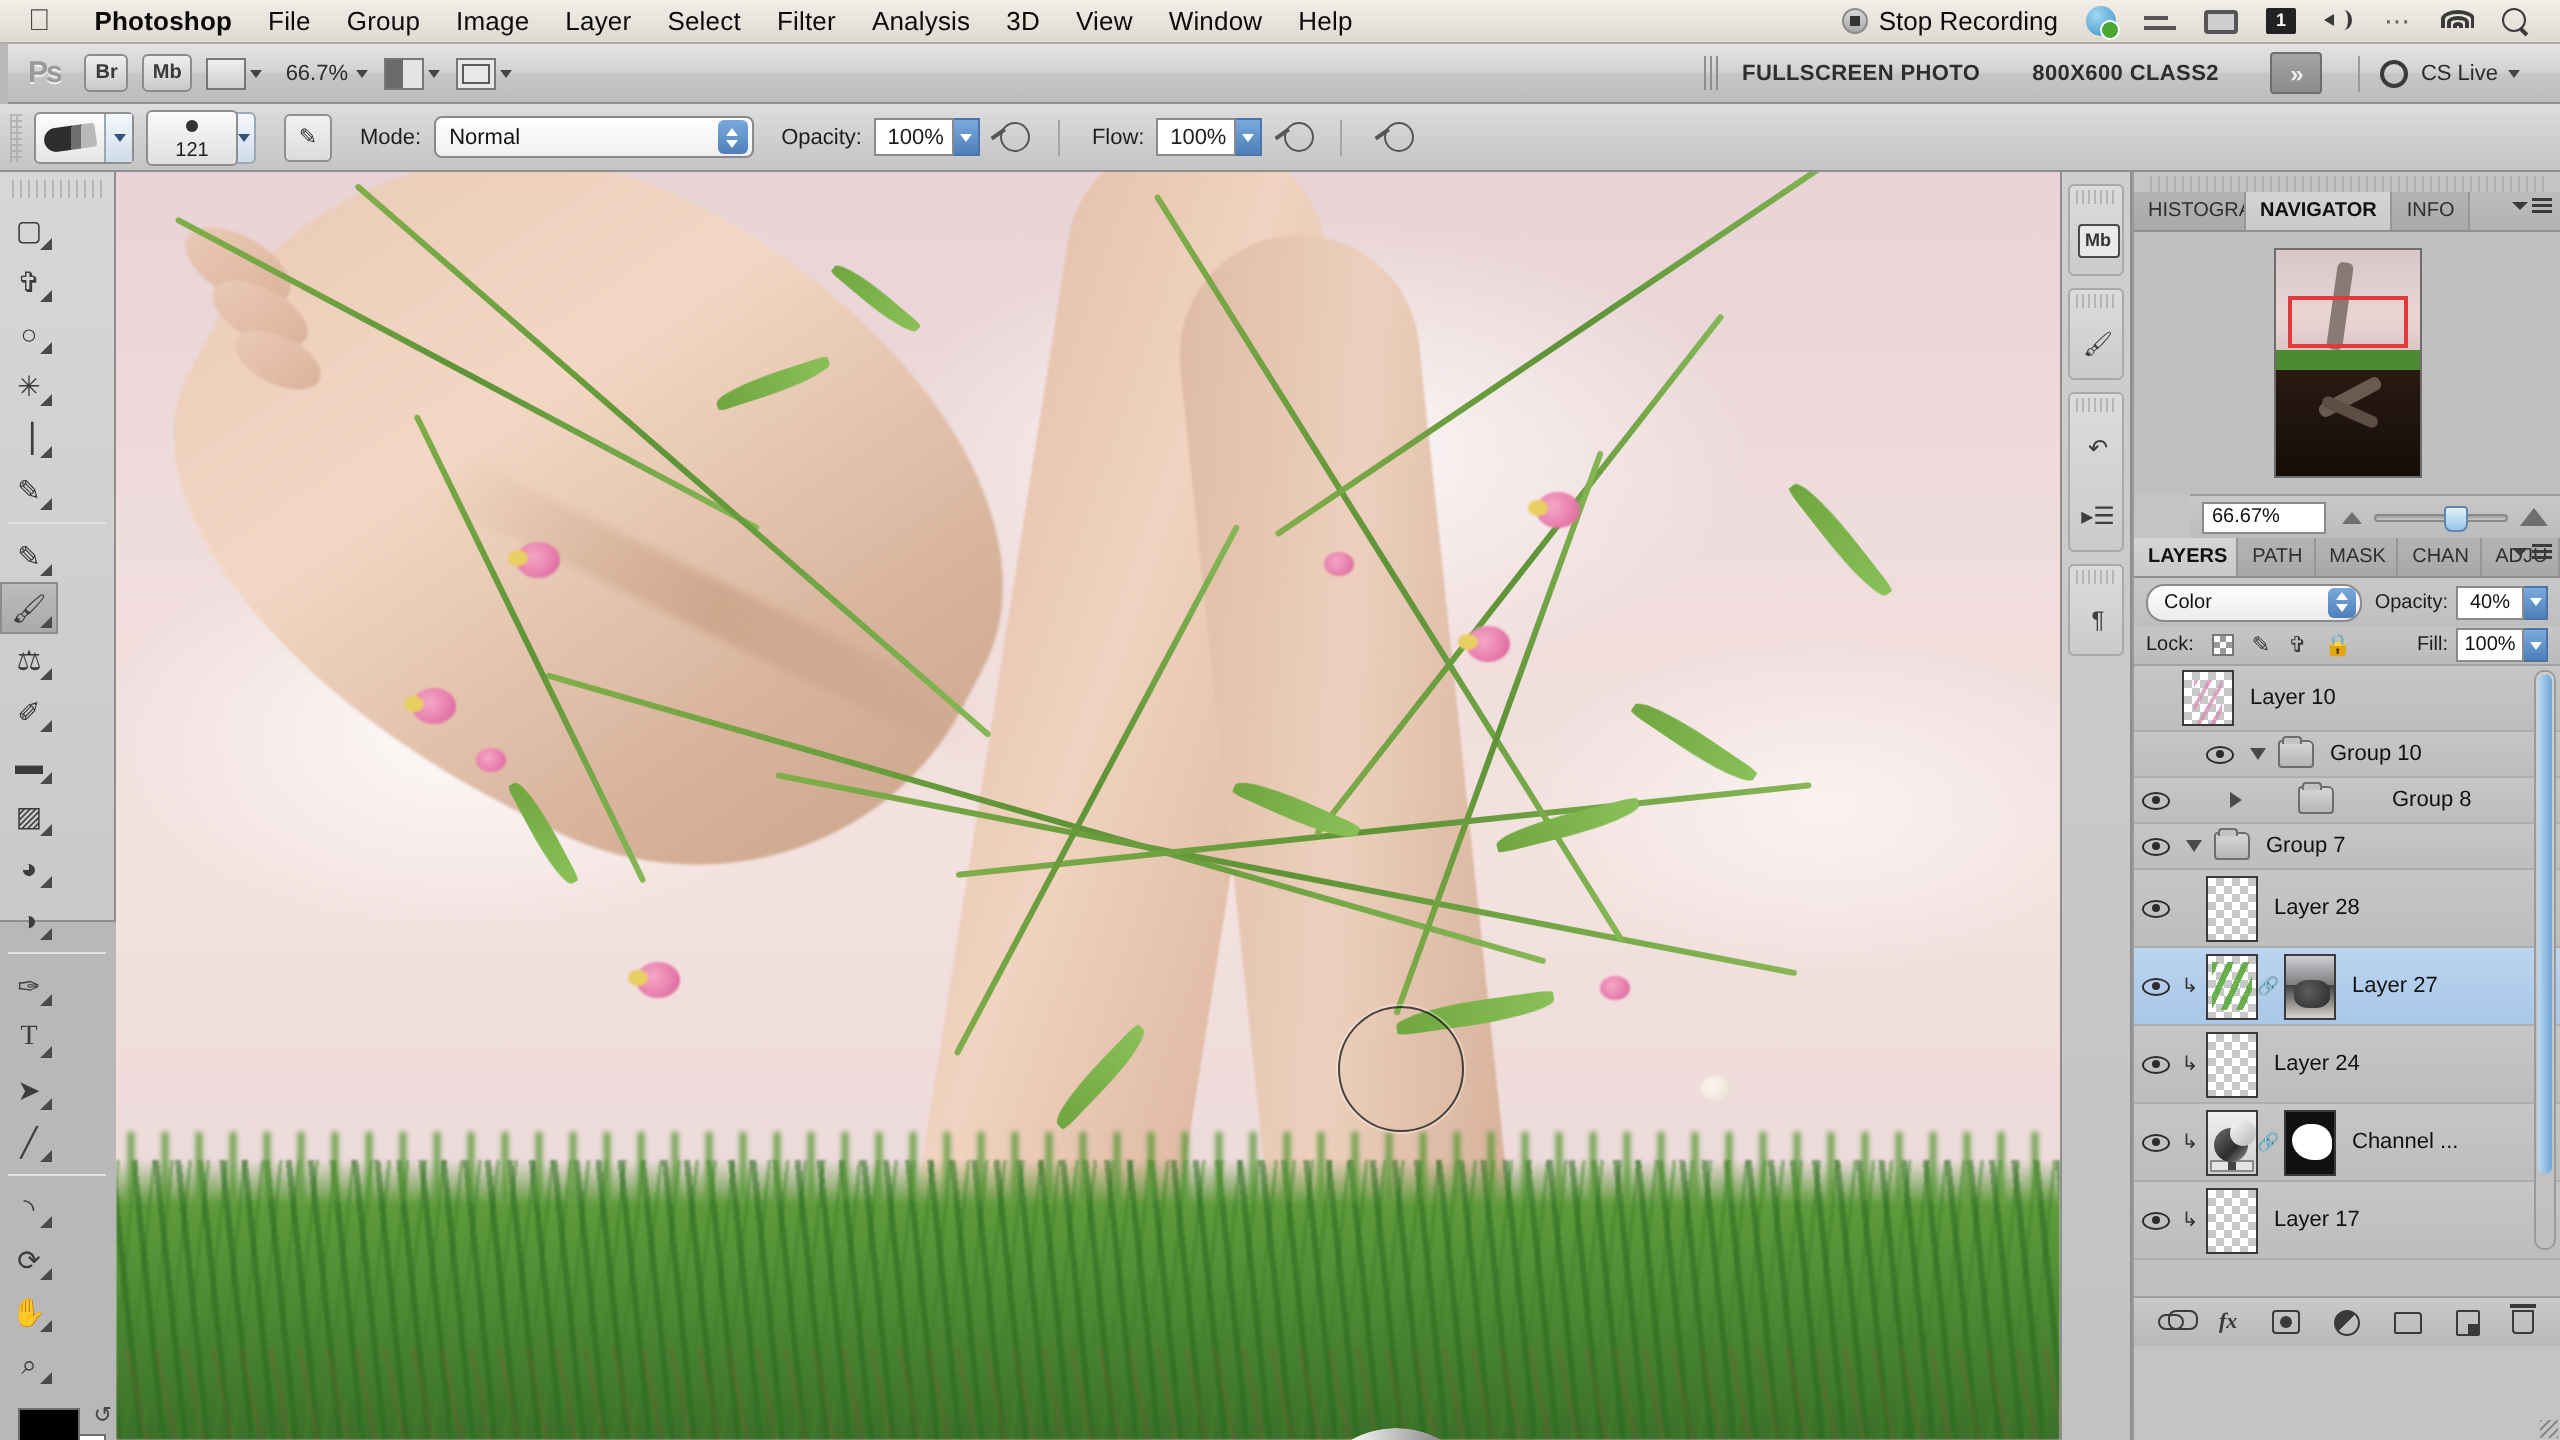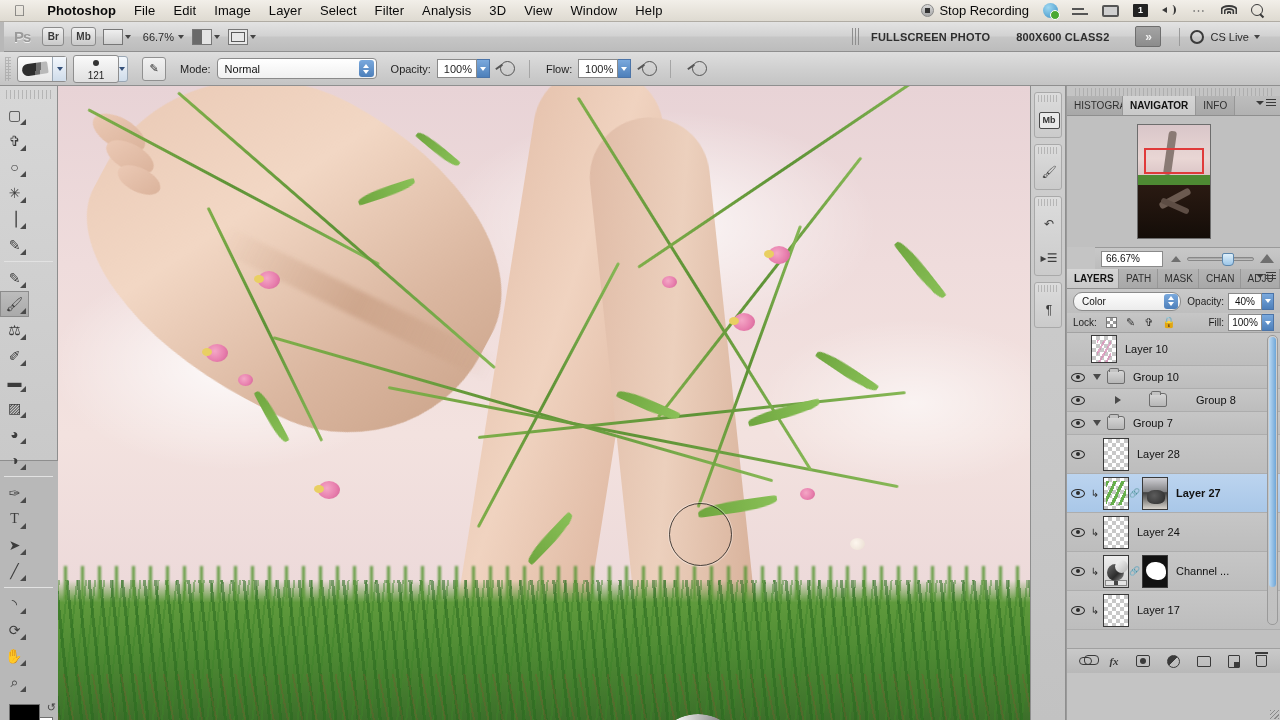--- a/index.html
+++ b/index.html
@@ -331,21 +331,21 @@
   .thumb.gray3d{background:linear-gradient(to bottom,#efefef,#cfcfcf);}
   .thumb.gray3d::after{content:"";position:absolute;left:3px;top:8px;width:17px;height:17px;border-radius:50%;
     background:linear-gradient(135deg,#6f6f6f,#2c2c2c 60%,#9a9a9a);}
   .thumb.gray3d::before{content:"";position:absolute;left:11px;top:4px;width:13px;height:13px;border-radius:50%;
     background:linear-gradient(135deg,#fafafa,#b5b5b5);z-index:2;}
   .thumb .slider-strip{position:absolute;left:1px;bottom:1px;right:1px;height:6px;background:#e4e4e4;border:1px solid #8a8a8a;}
   .thumb .slider-strip::after{content:"";position:absolute;left:8px;top:0;width:4px;height:4px;background:#444;}
   .masklink{width:11px;display:flex;align-items:center;justify-content:center;font-size:9px;color:#333;}
   .clipar{width:12px;display:flex;align-items:center;justify-content:center;font-size:10px;color:#333;}
   .lname{font-size:11px;color:#111;margin-left:8px;white-space:nowrap;overflow:hidden;text-align:center;}
-  .lrow.sel .lname{font-weight:bold;}
+  .lrow.sel .lname{font-weight:normal;}
   .scroll{position:absolute;right:2px;top:2px;width:11px;height:290px;
     background:linear-gradient(to bottom,#d0d0d0,#c0c0c0);border:1px solid #9a9a9a;border-radius:5px;}
   .scroll .bar{position:absolute;left:1px;top:1px;width:7px;height:250px;border-radius:4px;
     background:linear-gradient(to right,#bcd9f2,#6ea6d8);}
   .panelfoot{height:24px;display:flex;align-items:center;justify-content:space-around;padding:0 4px;
     background:linear-gradient(to bottom,#c9c9c9,#b8b8b8);}
   .pf{font-size:11px;color:#3a3a3a;display:flex;align-items:center;}
   .pf-link{width:13px;height:8px;border:1.4px solid #3a3a3a;border-radius:4px;position:relative;}
   .pf-link::after{content:"";position:absolute;left:4px;top:-3px;width:13px;height:8px;border:1.4px solid #3a3a3a;border-radius:4px;}
   .pf-mask{width:14px;height:12px;border:1.5px solid #3a3a3a;border-radius:2px;display:flex;align-items:center;justify-content:center;}
@@ -362,21 +362,21 @@
 </style>
 </head>
 <body>
 
 <div id="app">
 
   <div class="macbar">
     <span class="apple-logo"></span>
     <span class="mi bold">Photoshop</span>
     <span class="mi">File</span>
-    <span class="mi">Edit</span>
+    <span class="mi">Group</span>
     <span class="mi">Image</span>
     <span class="mi">Layer</span>
     <span class="mi">Select</span>
     <span class="mi">Filter</span>
     <span class="mi">Analysis</span>
     <span class="mi">3D</span>
     <span class="mi">View</span>
     <span class="mi">Window</span>
     <span class="mi">Help</span>
 
@@ -782,51 +782,51 @@
     <div class="layerlist">
 
       <div class="lrow" style="height:33px;">
         <span class="eye"></span>
         <span class="thumb ck" style="height:28px;">
             <span class="pink"></span>
           </span>
         <span class="lname">Layer 10</span>
       </div>
 
+      <div class="lrow" style="height:23px;padding-left:32px;">
+        <span class="eye">
+            <span class="eyeglyph"></span>
+          </span>
+        <span class="discl">
+            <span class="tri-d"></span>
+          </span>
+        <span class="folder"></span>
+        <span class="lname">Group 10</span>
+      </div>
+
+
+      <div class="lrow" style="height:23px;gap:21px;">
+        <span class="eye">
+            <span class="eyeglyph"></span>
+          </span>
+        <span class="discl">
+            <span class="tri-r"></span>
+          </span>
+        <span class="folder"></span>
+        <span class="lname">Group 8</span>
+      </div>
+
       <div class="lrow" style="height:23px;">
         <span class="eye">
             <span class="eyeglyph"></span>
           </span>
         <span class="discl">
             <span class="tri-d"></span>
           </span>
         <span class="folder"></span>
-        <span class="lname">Group 10</span>
-      </div>
-
-
-      <div class="lrow" style="height:23px;gap:21px;">
-        <span class="eye">
-            <span class="eyeglyph"></span>
-          </span>
-        <span class="discl">
-            <span class="tri-r"></span>
-          </span>
-        <span class="folder"></span>
-        <span class="lname">Group 8</span>
-      </div>
-
-      <div class="lrow" style="height:23px;">
-        <span class="eye">
-            <span class="eyeglyph"></span>
-          </span>
-        <span class="discl">
-            <span class="tri-d"></span>
-          </span>
-        <span class="folder"></span>
         <span class="lname">Group 7</span>
       </div>
 
       <div class="lrow">
         <span class="eye">
             <span class="eyeglyph"></span>
           </span>
         <span class="clipar"></span>
         <span class="thumb ck"></span>
         <span class="lname">Layer 28</span>

